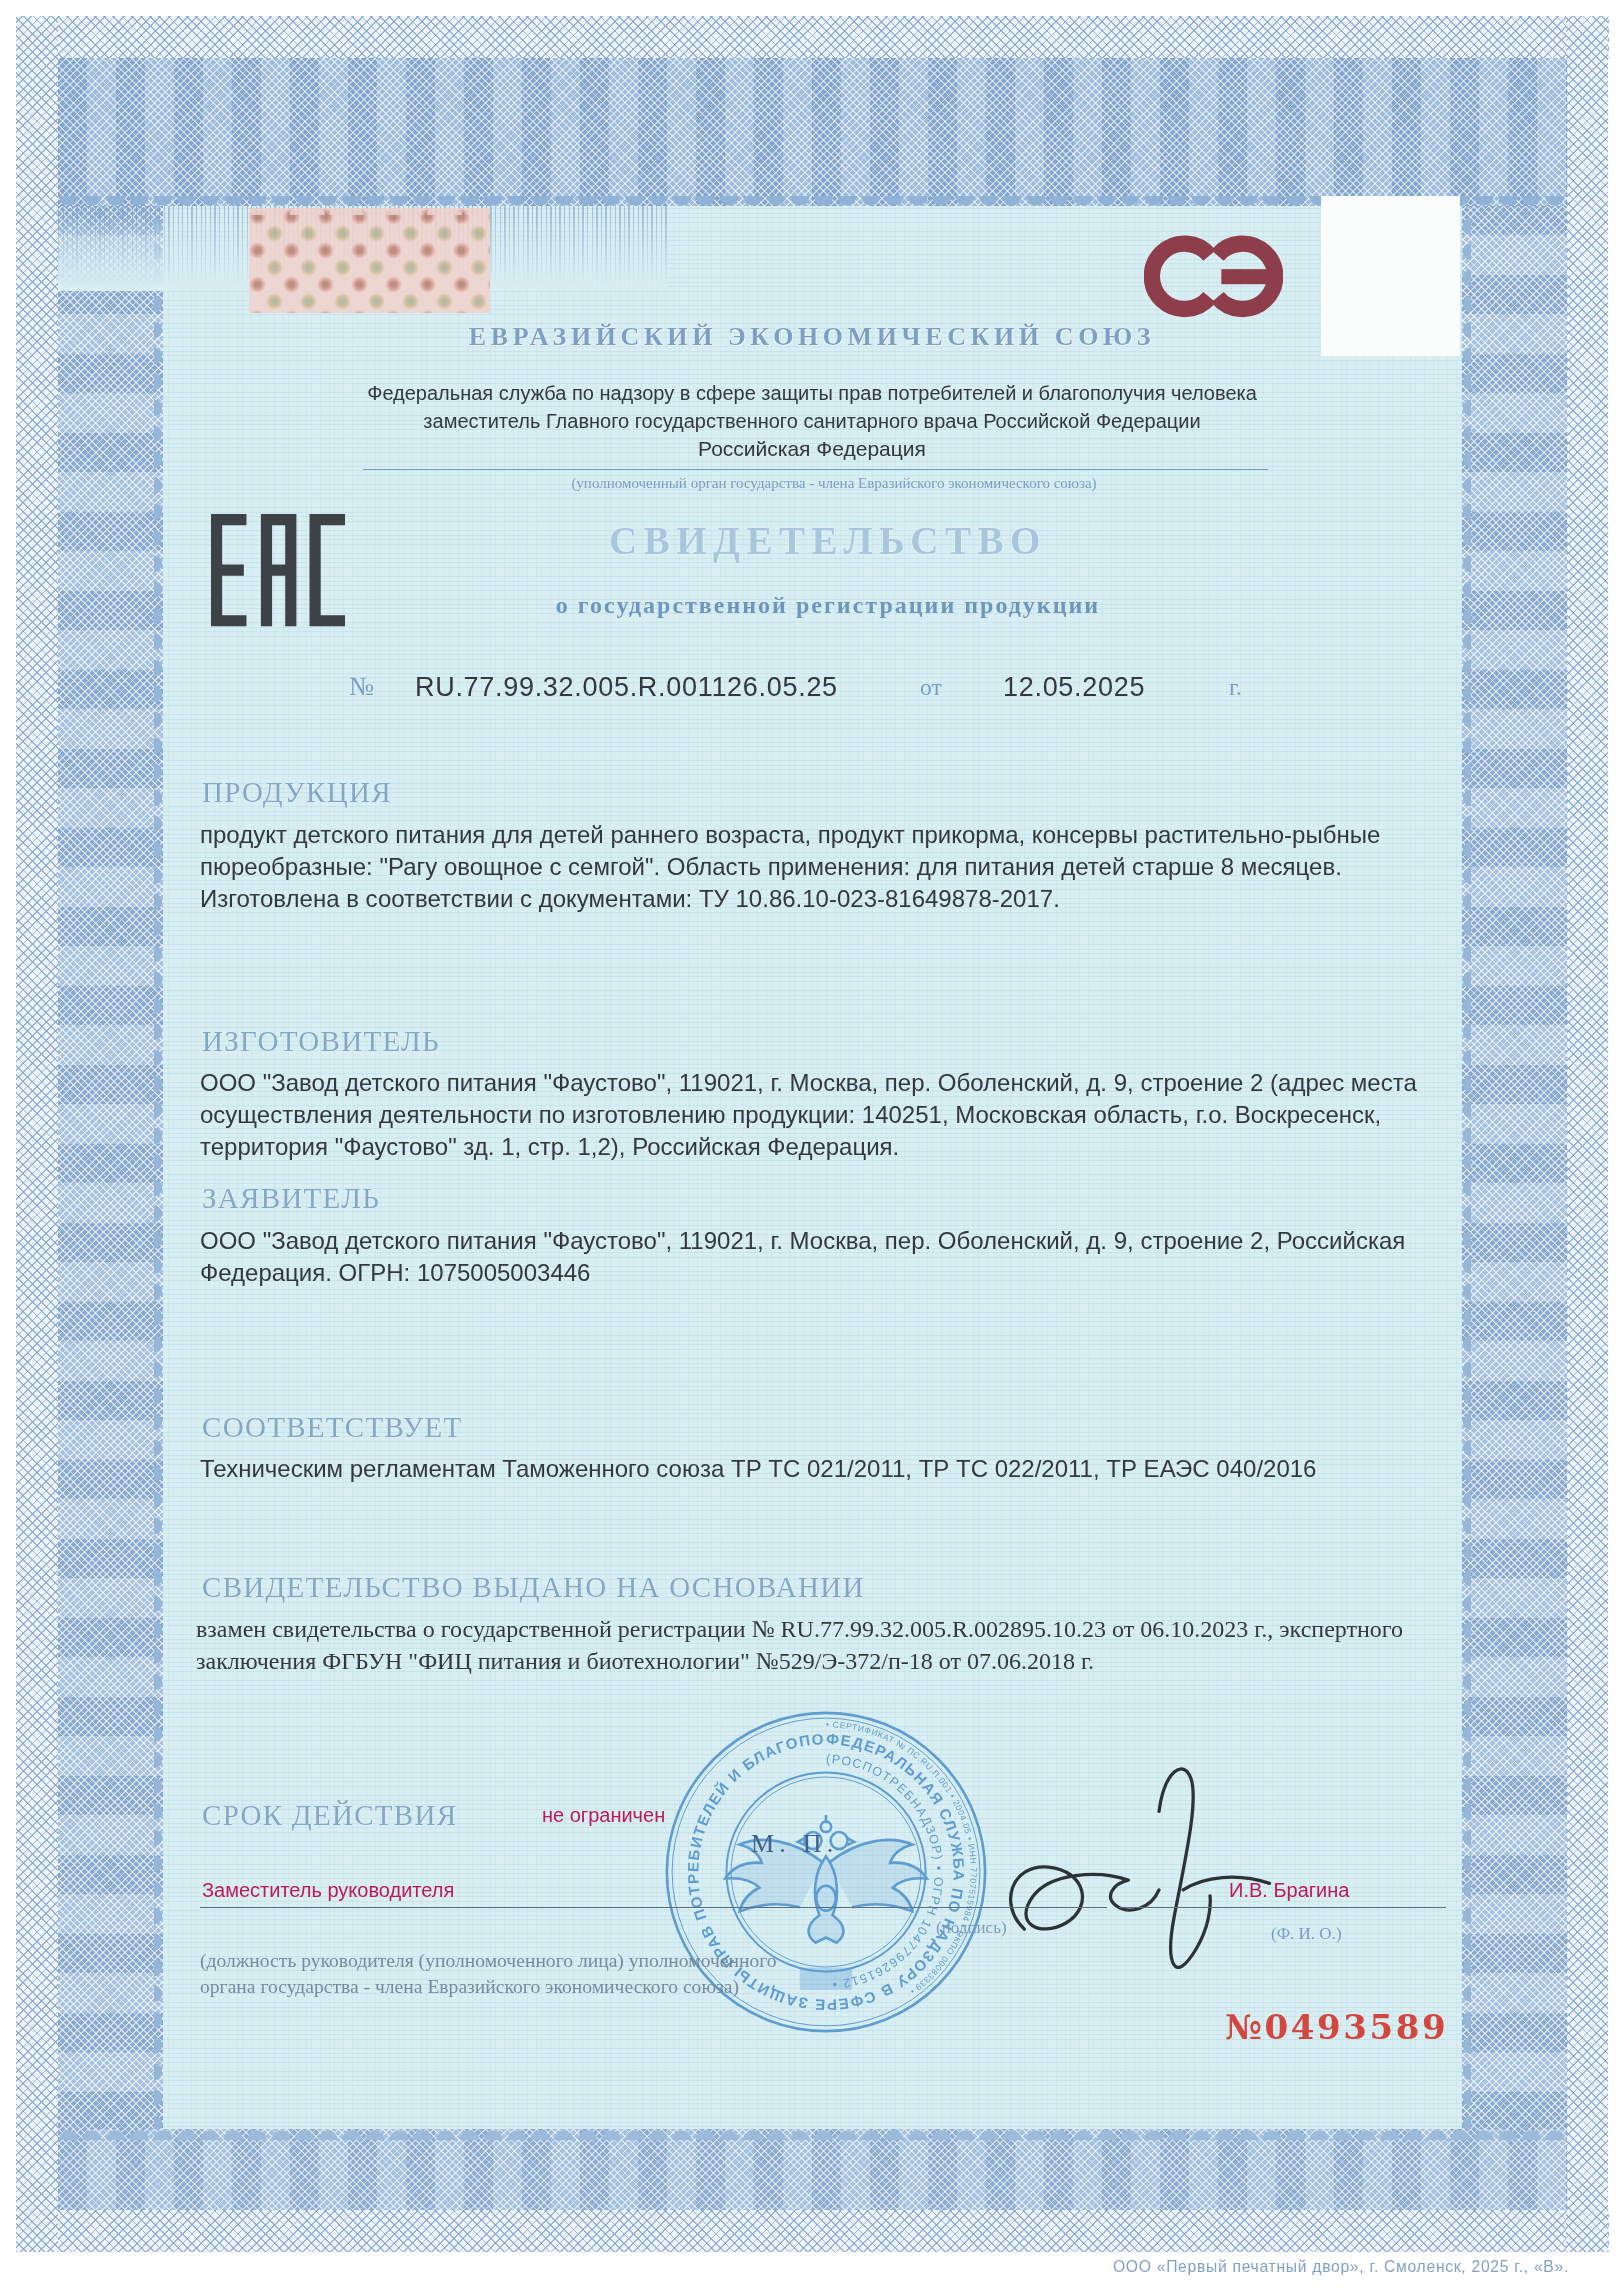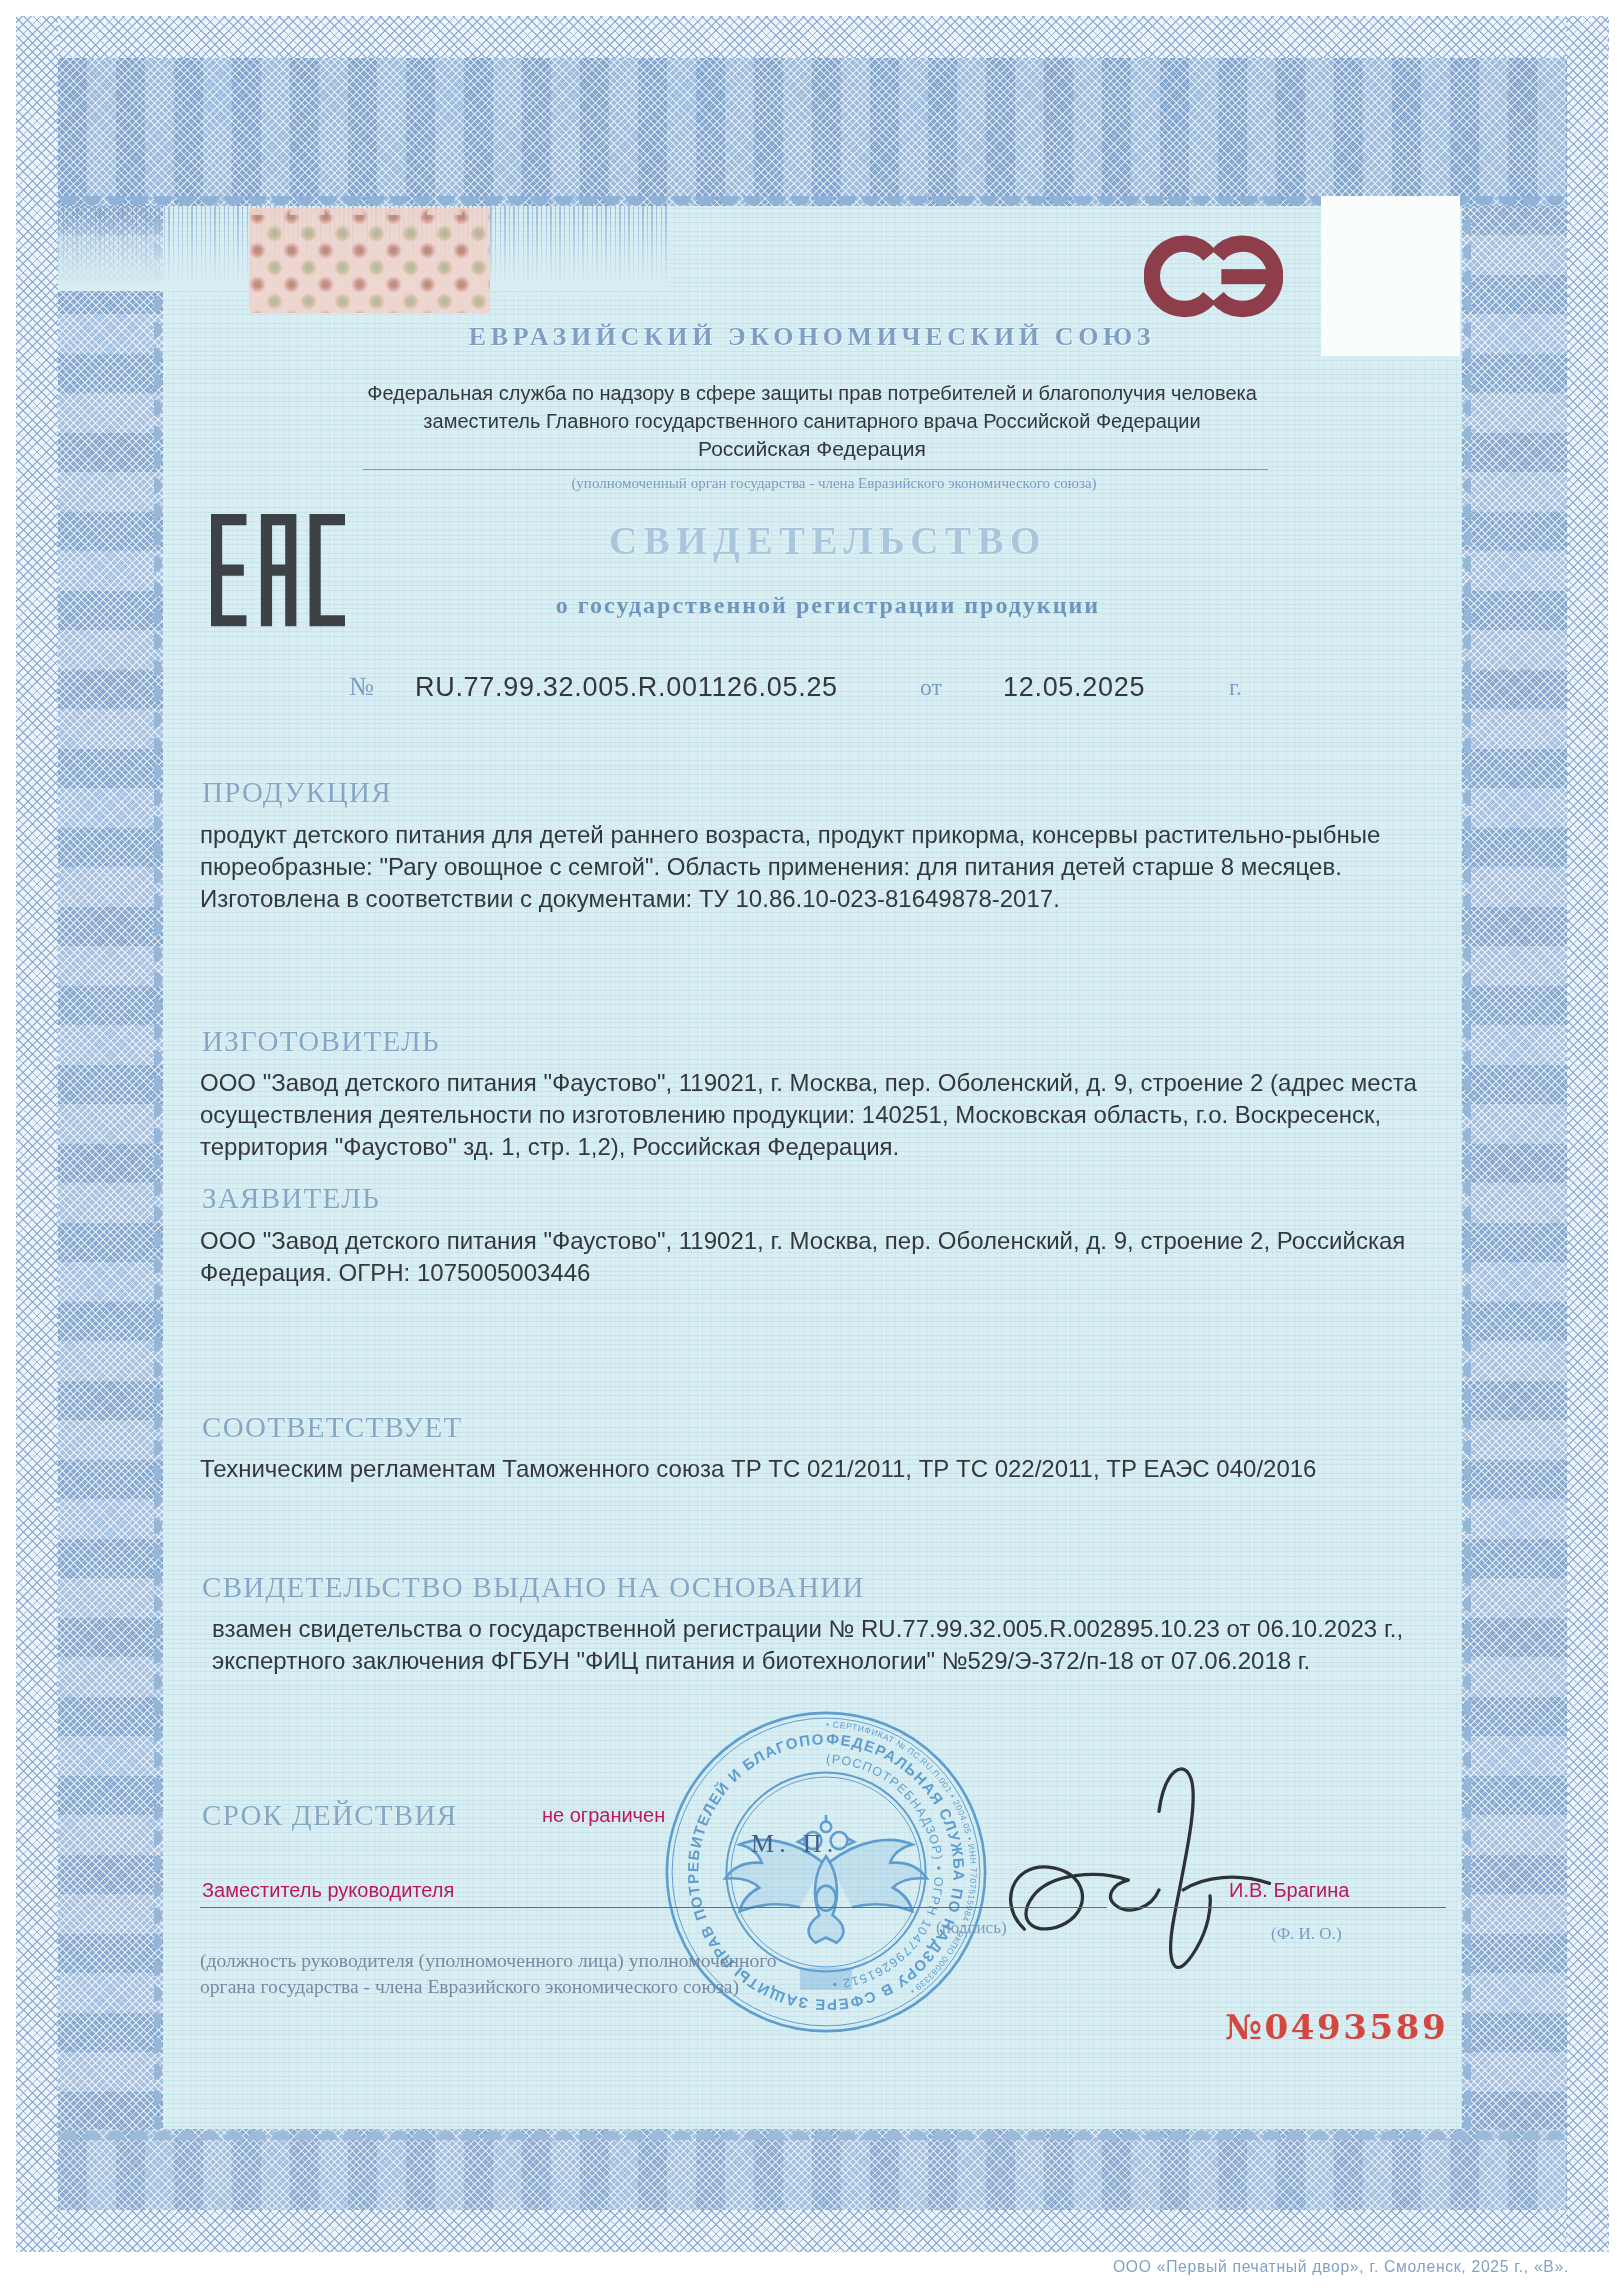--- a/index.html
+++ b/index.html
@@ -197,21 +197,21 @@
   <div class="abs sec-heading" style="left:202px; top:1025px;">ИЗГОТОВИТЕЛЬ</div>
   <div class="abs sec-body" style="left:200px; top:1067px;">ООО "Завод детского питания "Фаустово", 119021, г. Москва, пер. Оболенский, д. 9, строение 2 (адрес места осуществления деятельности по изготовлению продукции: 140251, Московская область, г.о. Воскресенск, территория "Фаустово" зд. 1, стр. 1,2), Российская Федерация.</div>
 
   <div class="abs sec-heading" style="left:202px; top:1182px;">ЗАЯВИТЕЛЬ</div>
   <div class="abs sec-body" style="left:200px; top:1225px;">ООО "Завод детского питания "Фаустово", 119021, г. Москва, пер. Оболенский, д. 9, строение 2, Российская Федерация. ОГРН: 1075005003446</div>
 
   <div class="abs sec-heading" style="left:202px; top:1411px;">СООТВЕТСТВУЕТ</div>
   <div class="abs sec-body" style="left:200px; top:1453px; width:1309px;">Техническим регламентам Таможенного союза ТР ТС 021/2011, ТР ТС 022/2011, ТР ЕАЭС 040/2016</div>
 
   <div class="abs sec-heading" style="left:202px; top:1571px;">СВИДЕТЕЛЬСТВО ВЫДАНО НА ОСНОВАНИИ</div>
-  <div class="abs sec-body" style="left:212px; top:1613px;">взамен свидетельства о государственной регистрации № RU.77.99.32.005.R.002895.10.23 от 06.10.2023 г., экспертного заключения ФГБУН "ФИЦ питания и биотехнологии" №529/Э-372/п-18 от 07.06.2018 г.</div>
+  <div class="abs sec-body" style="left:196px; top:1613px;font-family:Liberation Serif, serif;">взамен свидетельства о государственной регистрации № RU.77.99.32.005.R.002895.10.23 от 06.10.2023 г., экспертного заключения ФГБУН "ФИЦ питания и биотехнологии" №529/Э-372/п-18 от 07.06.2018 г.</div>
 
   <div class="abs sec-heading" style="left:202px; top:1799px;">СРОК ДЕЙСТВИЯ</div>
   <div class="abs sign-label" style="left:542px; top:1804px;">не ограничен</div>
 
   <svg class="stamp" viewBox="0 0 504 504">
     <defs>
       <path id="tp-outer" d="M252 57 A195 195 0 1 1 251.9 57" fill="none"></path>
       <path id="tp-inner" d="M252 86 A166 166 0 1 1 251.9 86" fill="none"></path>
       <path id="tp-micro" d="M252 31 A221 221 0 1 1 251.9 31" fill="none"></path>
     </defs>

